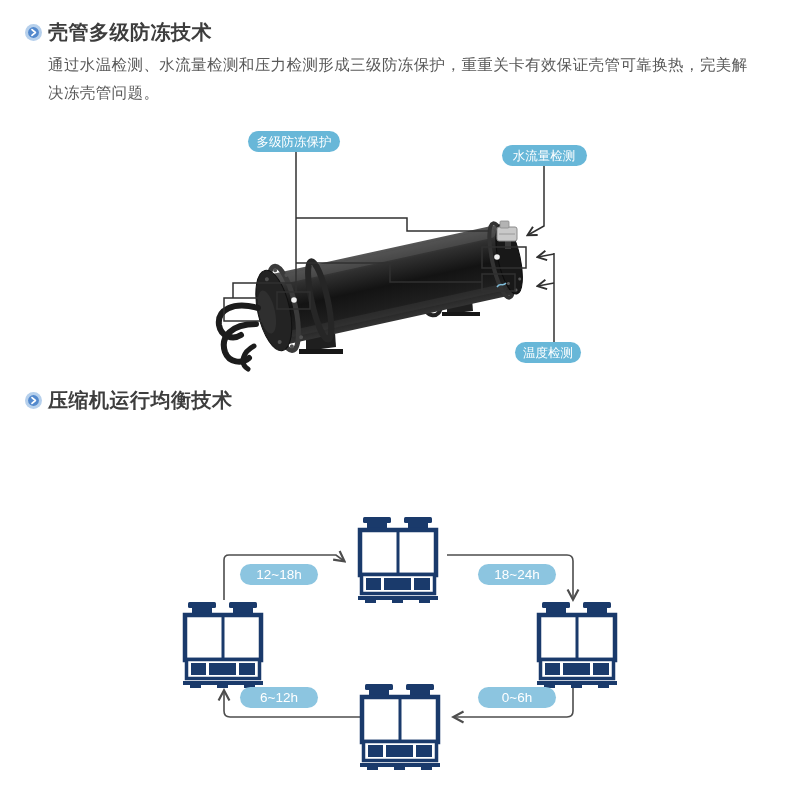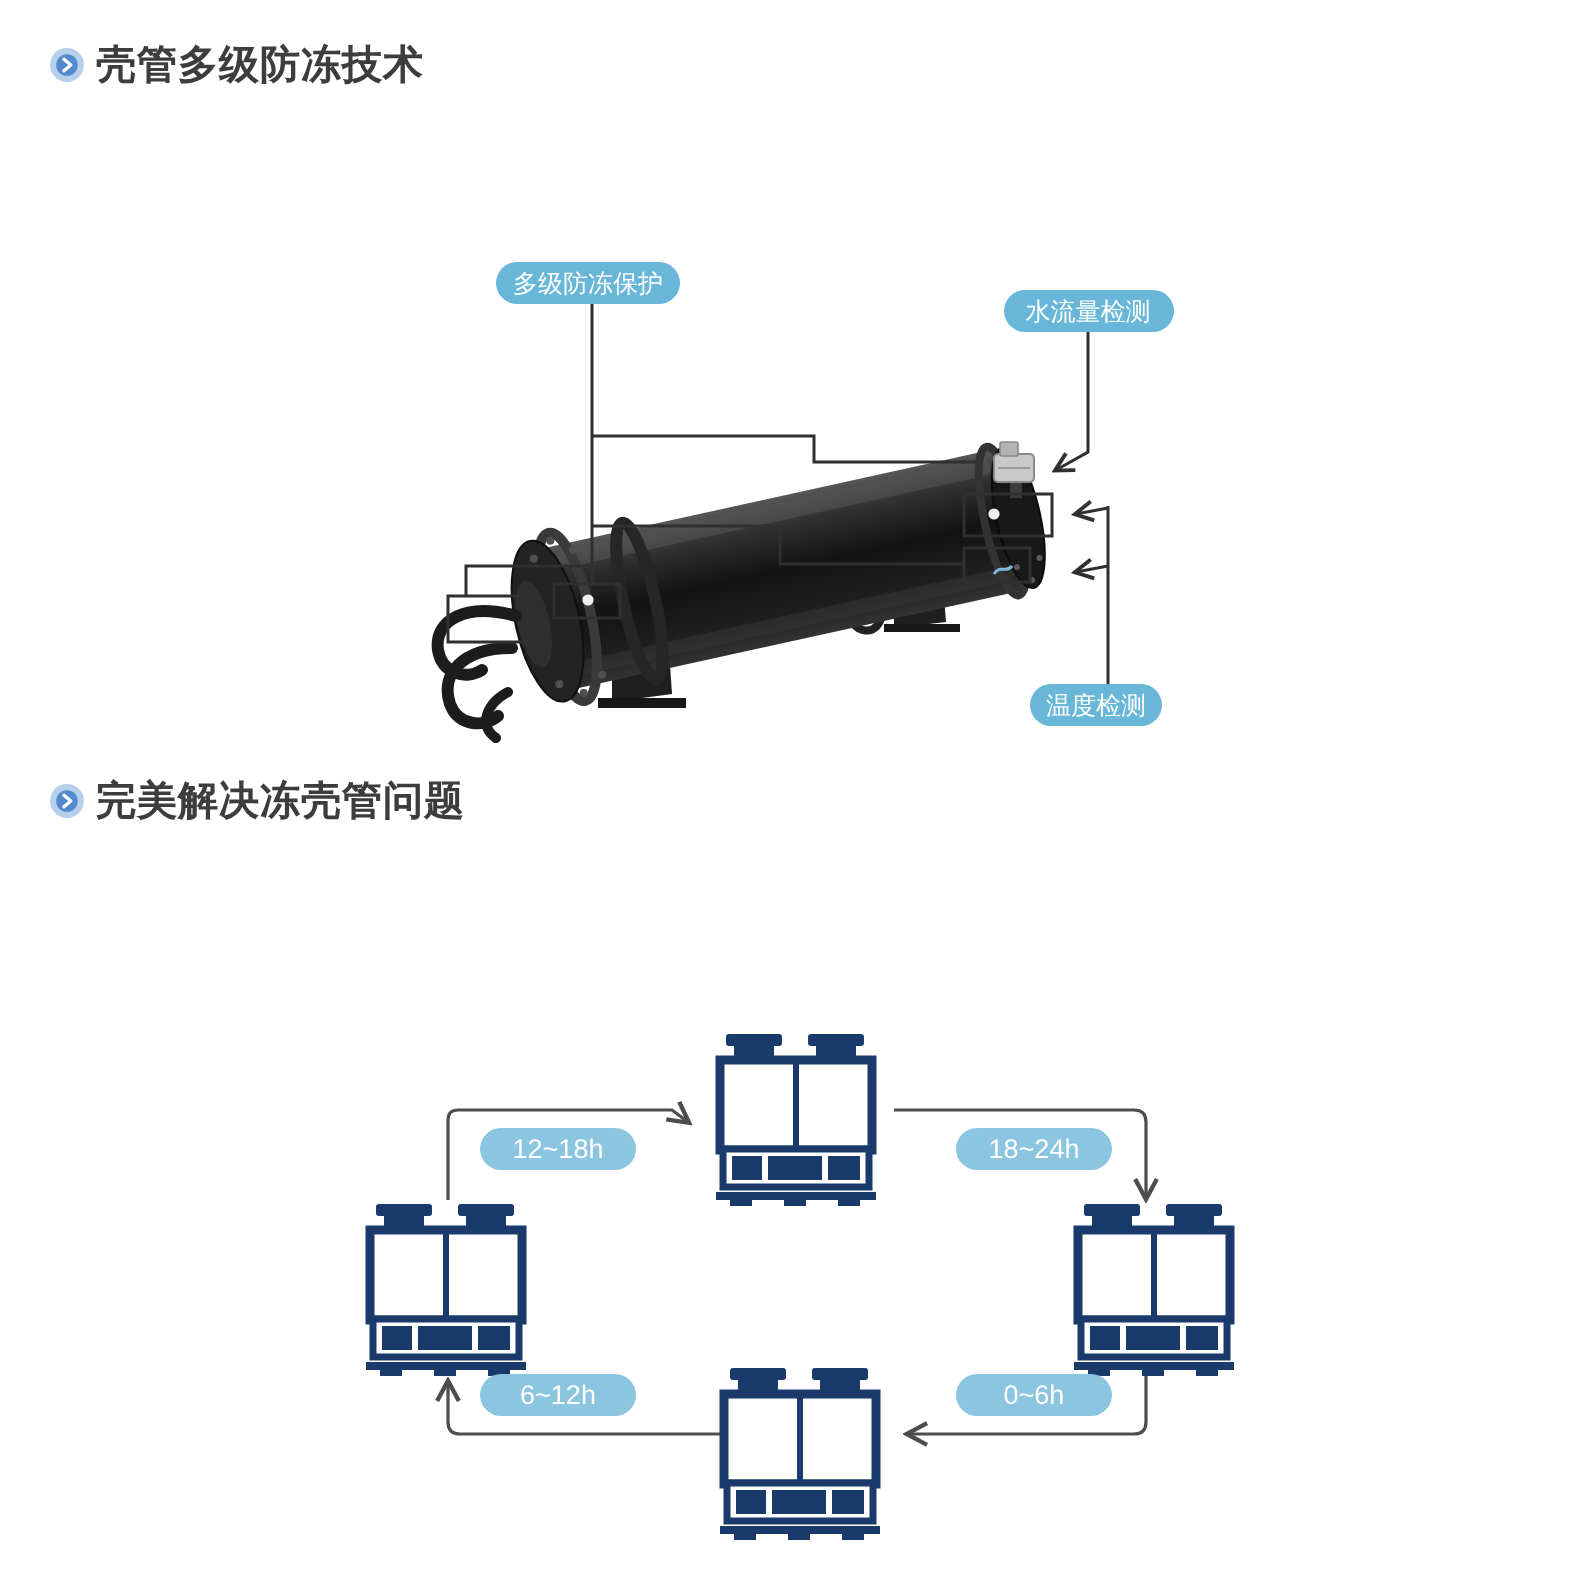--- a/index.html
+++ b/index.html
@@ -32,20 +32,21 @@
 
   <section class="sec" style="top:20px;">
     <div class="h-row">
       <svg width="17" height="17" viewBox="0 0 17 17">
         <circle cx="8.5" cy="8.5" r="8.5" fill="#b6d0ec"></circle>
         <circle cx="8.5" cy="8.5" r="5.4" fill="#5389cd"></circle>
         <path d="M7,5.6 L10.4,8.5 L7,11.4" fill="none" stroke="#ffffff" stroke-width="1.7" stroke-linecap="round" stroke-linejoin="round"></path>
       </svg>
       <h2>壳管多级防冻技术</h2>
     </div>
+    <p>通过水温检测、水流量检测和压力检测形成三级防冻保护，重重关卡有效保证壳管可靠换热，完美解决冻壳管问题。</p>
   </section>
 
   <svg class="fig" style="top:125px;" width="790" height="252" viewBox="0 0 790 252">
     <defs>
       <linearGradient id="shellGrad" x1="0" y1="0" x2="0" y2="1">
         <stop offset="0" stop-color="#575757"></stop>
         <stop offset="0.2" stop-color="#303030"></stop>
         <stop offset="0.5" stop-color="#131313"></stop>
         <stop offset="0.8" stop-color="#1e1e1e"></stop>
         <stop offset="1" stop-color="#333333"></stop>
@@ -140,21 +141,21 @@
     </g>
   </svg>
 
   <section class="sec" style="top:388px;">
     <div class="h-row">
       <svg width="17" height="17" viewBox="0 0 17 17">
         <circle cx="8.5" cy="8.5" r="8.5" fill="#b6d0ec"></circle>
         <circle cx="8.5" cy="8.5" r="5.4" fill="#5389cd"></circle>
         <path d="M7,5.6 L10.4,8.5 L7,11.4" fill="none" stroke="#ffffff" stroke-width="1.7" stroke-linecap="round" stroke-linejoin="round"></path>
       </svg>
-      <h2>完美解决冻壳管问题</h2>
+      <h2>压缩机运行均衡技术</h2>
     </div>
   </section>
 
   <svg class="fig" style="top:510px;" width="790" height="275" viewBox="0 0 790 275">
     <defs>
       <marker id="ah" viewBox="0 0 10 10" refX="8" refY="5" markerWidth="8.5" markerHeight="8.5" orient="auto-start-reverse">
         <path d="M1,1 L8.5,5 L1,9" fill="none" stroke="#4d4d4d" stroke-width="1.6"></path>
       </marker>
       <g id="chiller">
         <rect class="navy" x="5" y="0" width="28" height="6" rx="1.5"></rect>

